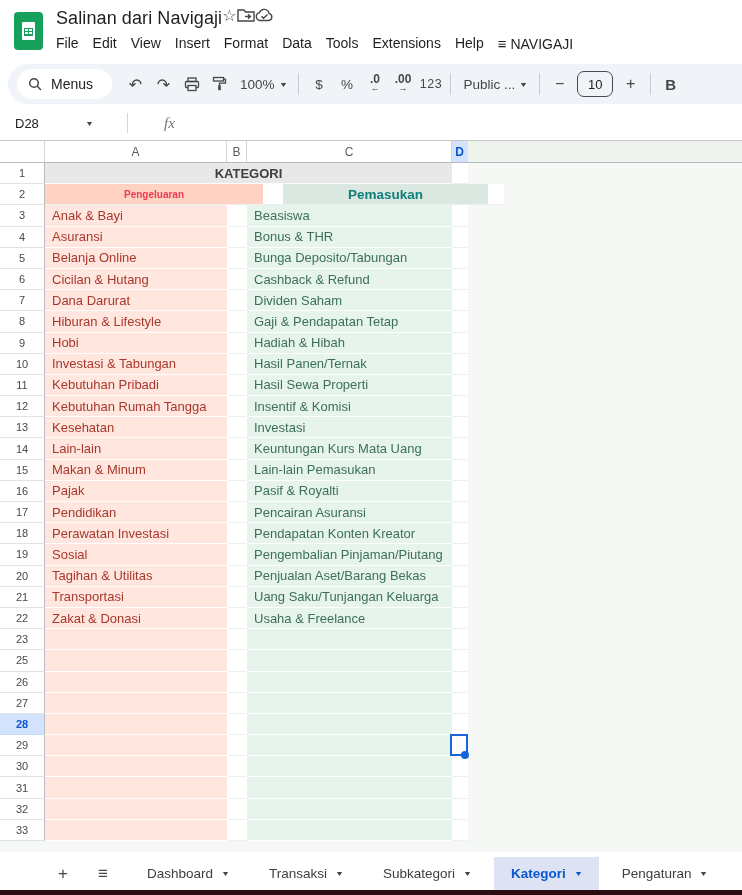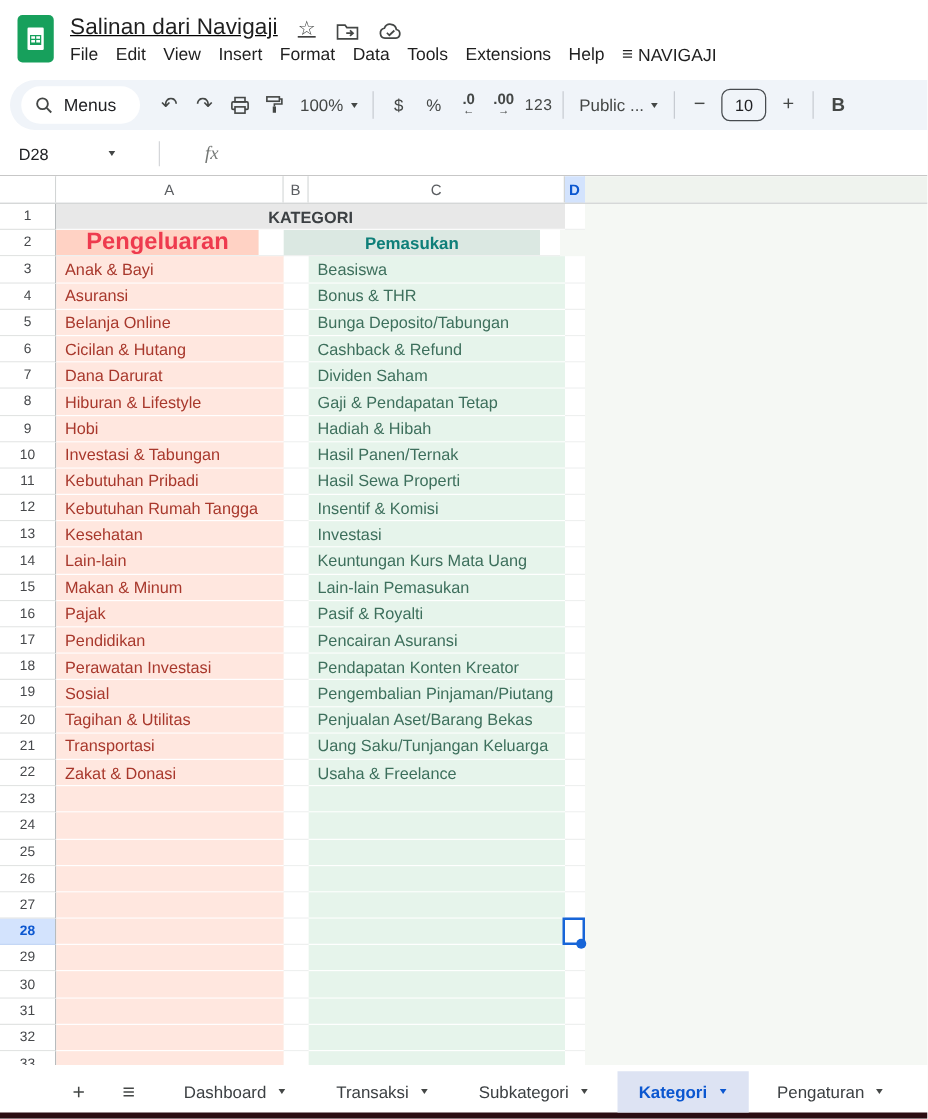--- a/index.html
+++ b/index.html
@@ -5,21 +5,21 @@
   * { box-sizing: border-box; margin: 0; padding: 0; }
   html,body { width: 742px; height: 895px; overflow: hidden; background: #fff;
     font-family: "Liberation Sans", sans-serif; }
 
   
   .titlebar { height: 62px; display: flex; align-items: center; padding-left: 14px; background:#fff; }
   .logo { width: 29px; height: 38px; background: #17a05c; border-radius: 4px;
     display: flex; align-items: center; justify-content: center; flex: none; }
   .logo svg { display: block; }
   .title-col { margin-left: 13px; }
-  .trow1 { display: flex; align-items: flex-end; gap: 16px; height: 24px; text-decoration: underline; }
+  .trow1 { display: flex; align-items: flex-start; gap: 0; height: 24px; }
   .doc-title { font-size: 18px; color: #1f1f1f; letter-spacing: .1px; }
   .t-icon { color: #444746; font-size: 16px; line-height: 16px; display:flex; align-items:center; }
   .trow2 { display: flex; margin-top: 1px; margin-left: -7px; }
   .menu-item { font-size: 14px; color: #1f1f1f; padding: 2px 7px; border-radius: 6px; cursor: default; }
   .custom-menu { display: flex; align-items: center; gap: 4px; }
   .custom-menu .hamb { font-size: 15px; color:#1f1f1f; }
 
   
   .toolbar-wrap { height: 44px; display: flex; align-items: center; padding-left: 8px; background: #fff; }
   .toolbar { height: 40px; flex: 1; background: #f0f4f9; border-radius: 20px 0 0 20px;
@@ -68,22 +68,22 @@
   .cell { display: flex; align-items: center; font-size: 13px; background: #fff;
     border-bottom: 1px solid #eef0ef; overflow: hidden; white-space: nowrap; }
   .cell.expense { background: var(--expense-bg); color: var(--expense-text); font-weight: 500;
     padding-left: 7px; border-bottom: 1px solid rgba(255,255,255,.95); }
   .cell.income { background: var(--income-bg); color: var(--income-text); font-weight: 500;
     padding-left: 7px; border-bottom: 1px solid rgba(255,255,255,.95); }
   .rest { flex: 1; background: #f5f8f4; border-bottom: none; }
   .merged-title { width: 407px; flex: none; background: #e8e8e8; color: #3c4043; font-weight: 700;
     font-size: 13px; display: flex; align-items: center; justify-content: center;
     border-bottom: 1px solid #fbfbfb; }
-  .hdr-expense { width: 162px; flex: none; background: var(--expense-header-bg); color: var(--expense-header-text);
-    font-weight: 700; font-size: 19px; display: flex; align-items: center; justify-content: center; }
+  .hdr-expense { width: 218px; flex: none; background: var(--expense-header-bg); color: var(--expense-header-text);
+    font-weight: 700; font-size: 10px; display: flex; align-items: center; justify-content: center; }
   .hdr-income { width: 205px; flex: none; background: var(--income-header-bg); color: var(--income-header-text);
     font-weight: 700; font-size: 13.5px; display: flex; align-items: center; justify-content: center; }
 
   .sel-box { position: absolute; left: 450px; top: 571px; width: 18px; height: 22px;
     border: 2px solid var(--selection); z-index: 5; }
   .fill-handle { position: absolute; left: 461px; top: 588px; width: 8px; height: 8px;
     border-radius: 50%; background: var(--selection); z-index: 6; }
 
   
   .bottom-gap { height: 5px; background: #fff; }
@@ -422,28 +422,20 @@
   </div>
       <div class="grid-row">
     <div class="rn">23</div>
     <div class="cell cA w-a expense"></div>
     <div class="cell cB w-b"></div>
     <div class="cell cC w-c income"></div>
     <div class="cell cD w-d"></div>
     <div class="cell rest"></div>
   </div>
       <div class="grid-row">
-    <div class="rn">24</div>
-    <div class="cell cA w-a expense"></div>
-    <div class="cell cB w-b"></div>
-    <div class="cell cC w-c income"></div>
-    <div class="cell cD w-d"></div>
-    <div class="cell rest"></div>
-  </div>
-      <div class="grid-row">
     <div class="rn">25</div>
     <div class="cell cA w-a expense"></div>
     <div class="cell cB w-b"></div>
     <div class="cell cC w-c income"></div>
     <div class="cell cD w-d"></div>
     <div class="cell rest"></div>
   </div>
       <div class="grid-row">
     <div class="rn">26</div>
     <div class="cell cA w-a expense"></div>

